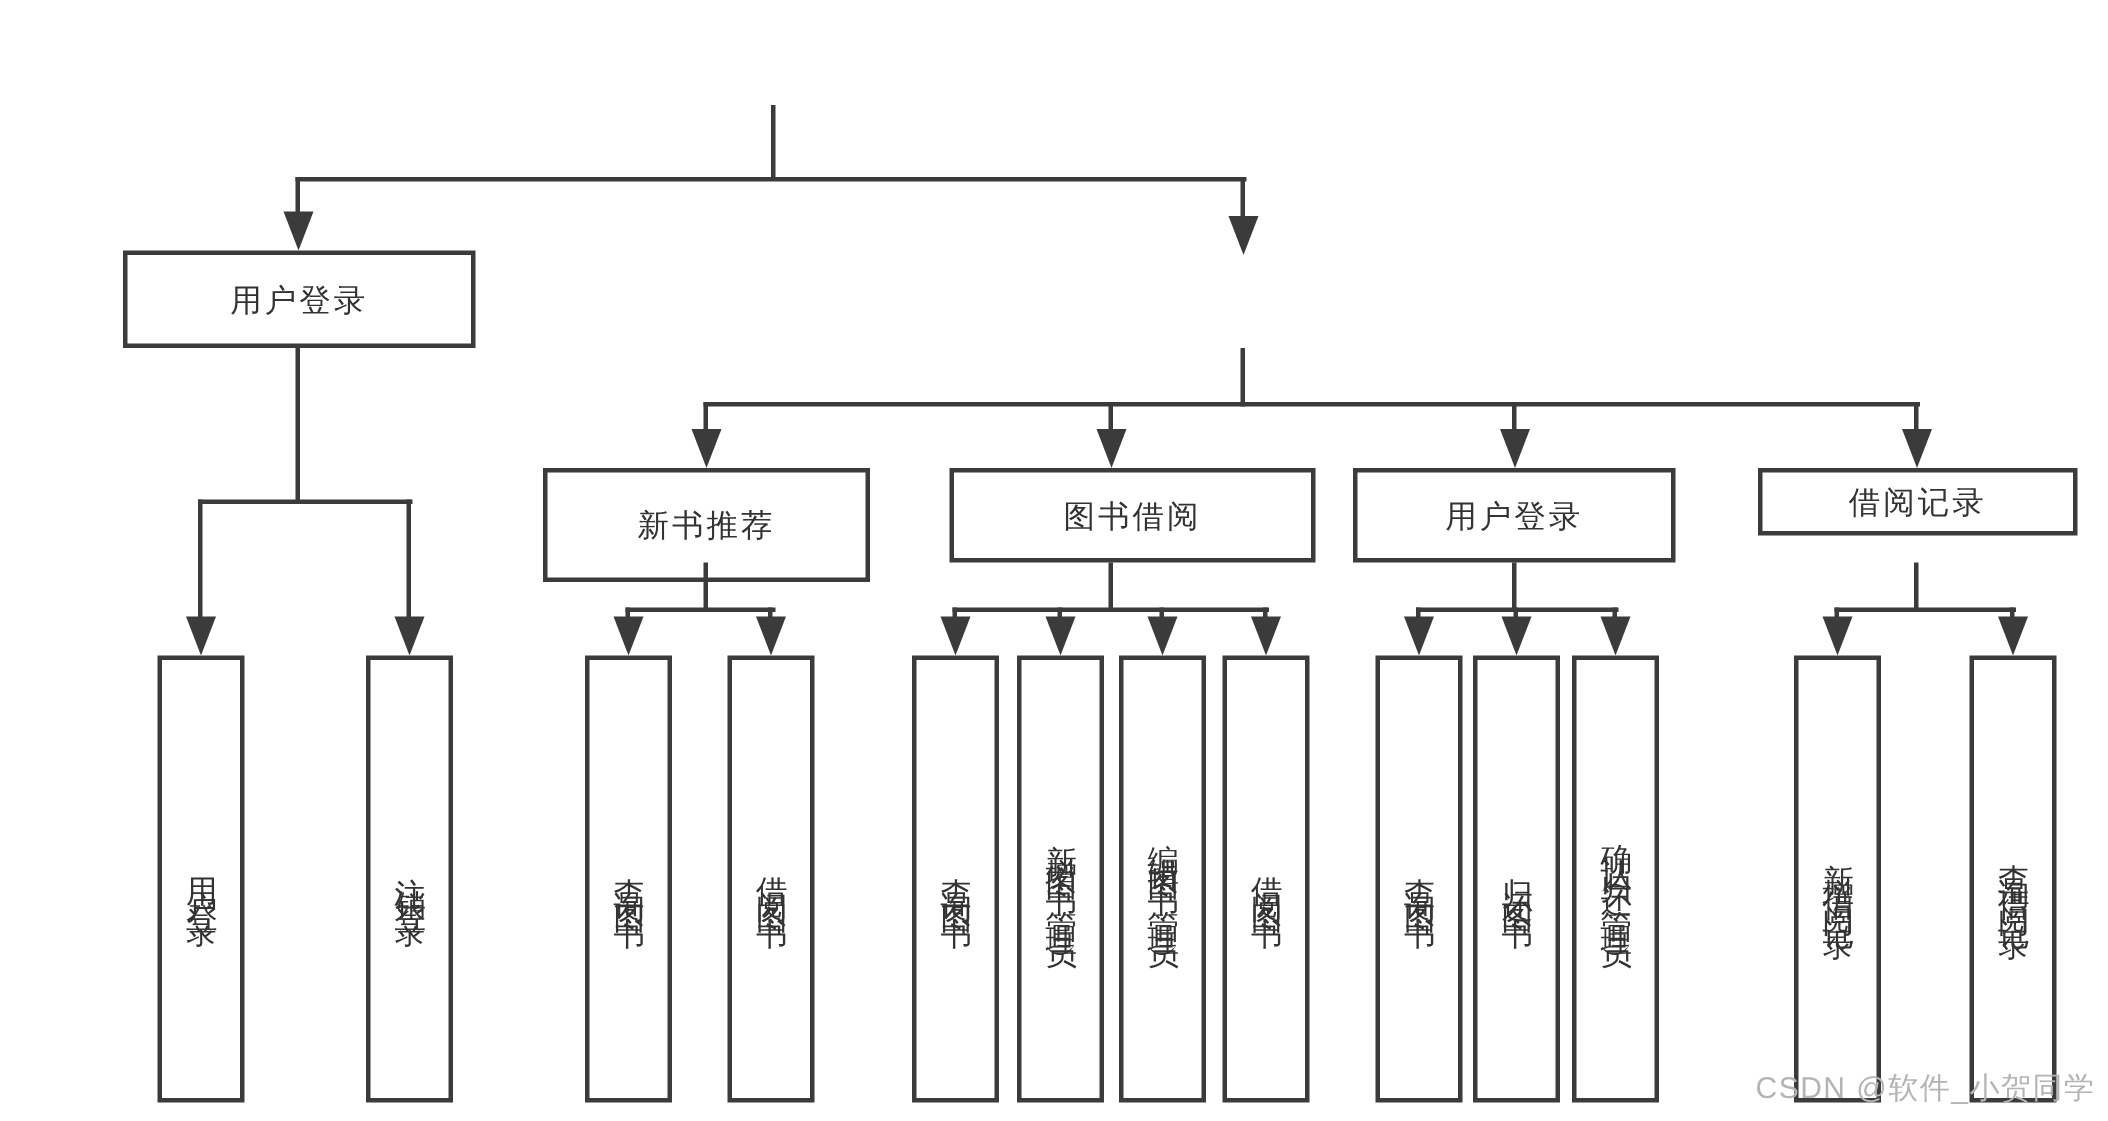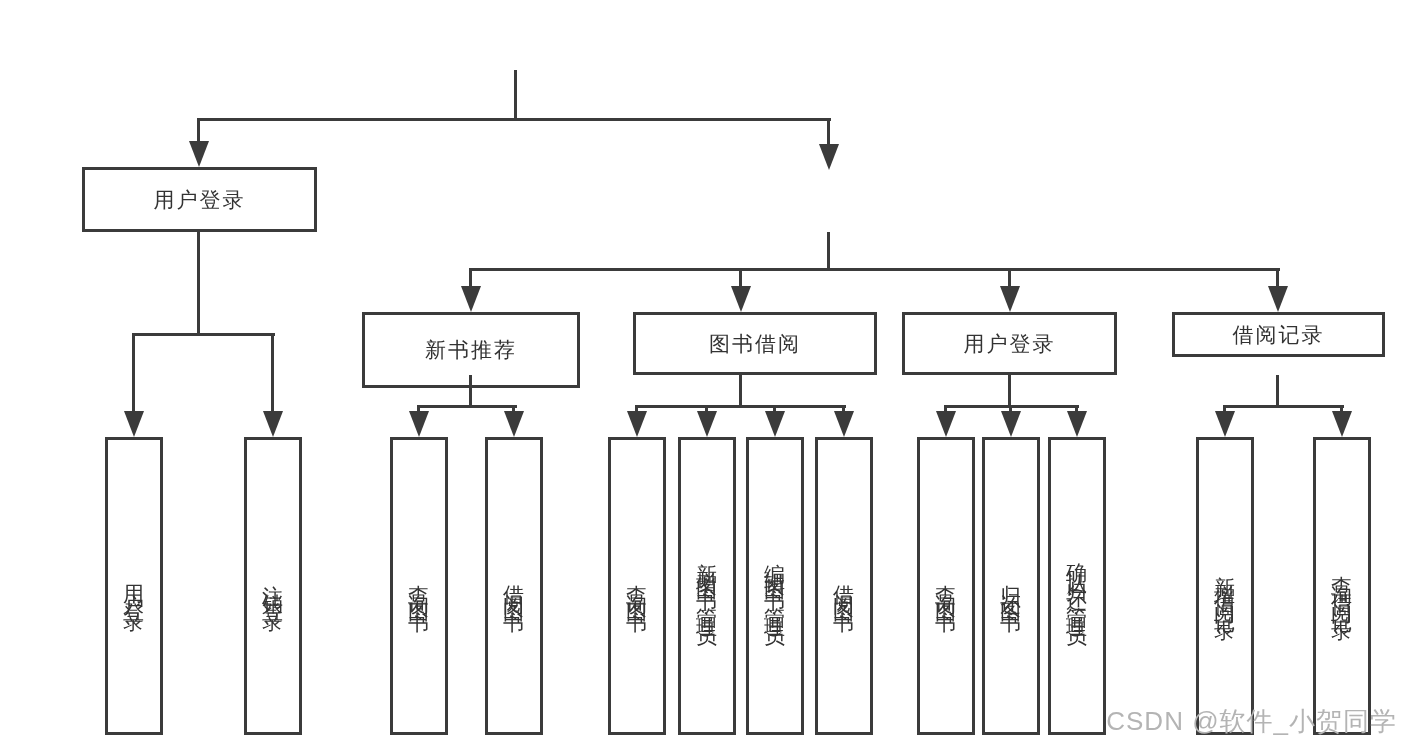--- a/index.html
+++ b/index.html
@@ -44,21 +44,21 @@
   .hline{position:absolute;height:3px;background:var(--line);}
   .arrow{
     position:absolute;width:0;height:0;
     border-left:10px solid transparent;
     border-right:10px solid transparent;
     border-top:26px solid var(--line);
   }
   .watermark{
     position:absolute;
     right:8px;bottom:8px;
-    font-size:26px;
+    font-size:20px;
     color:var(--wm);
     letter-spacing:1px;
     white-space:nowrap;
   }
 </style>
 </head>
 <body>
 
 <div class="canvas">
 

